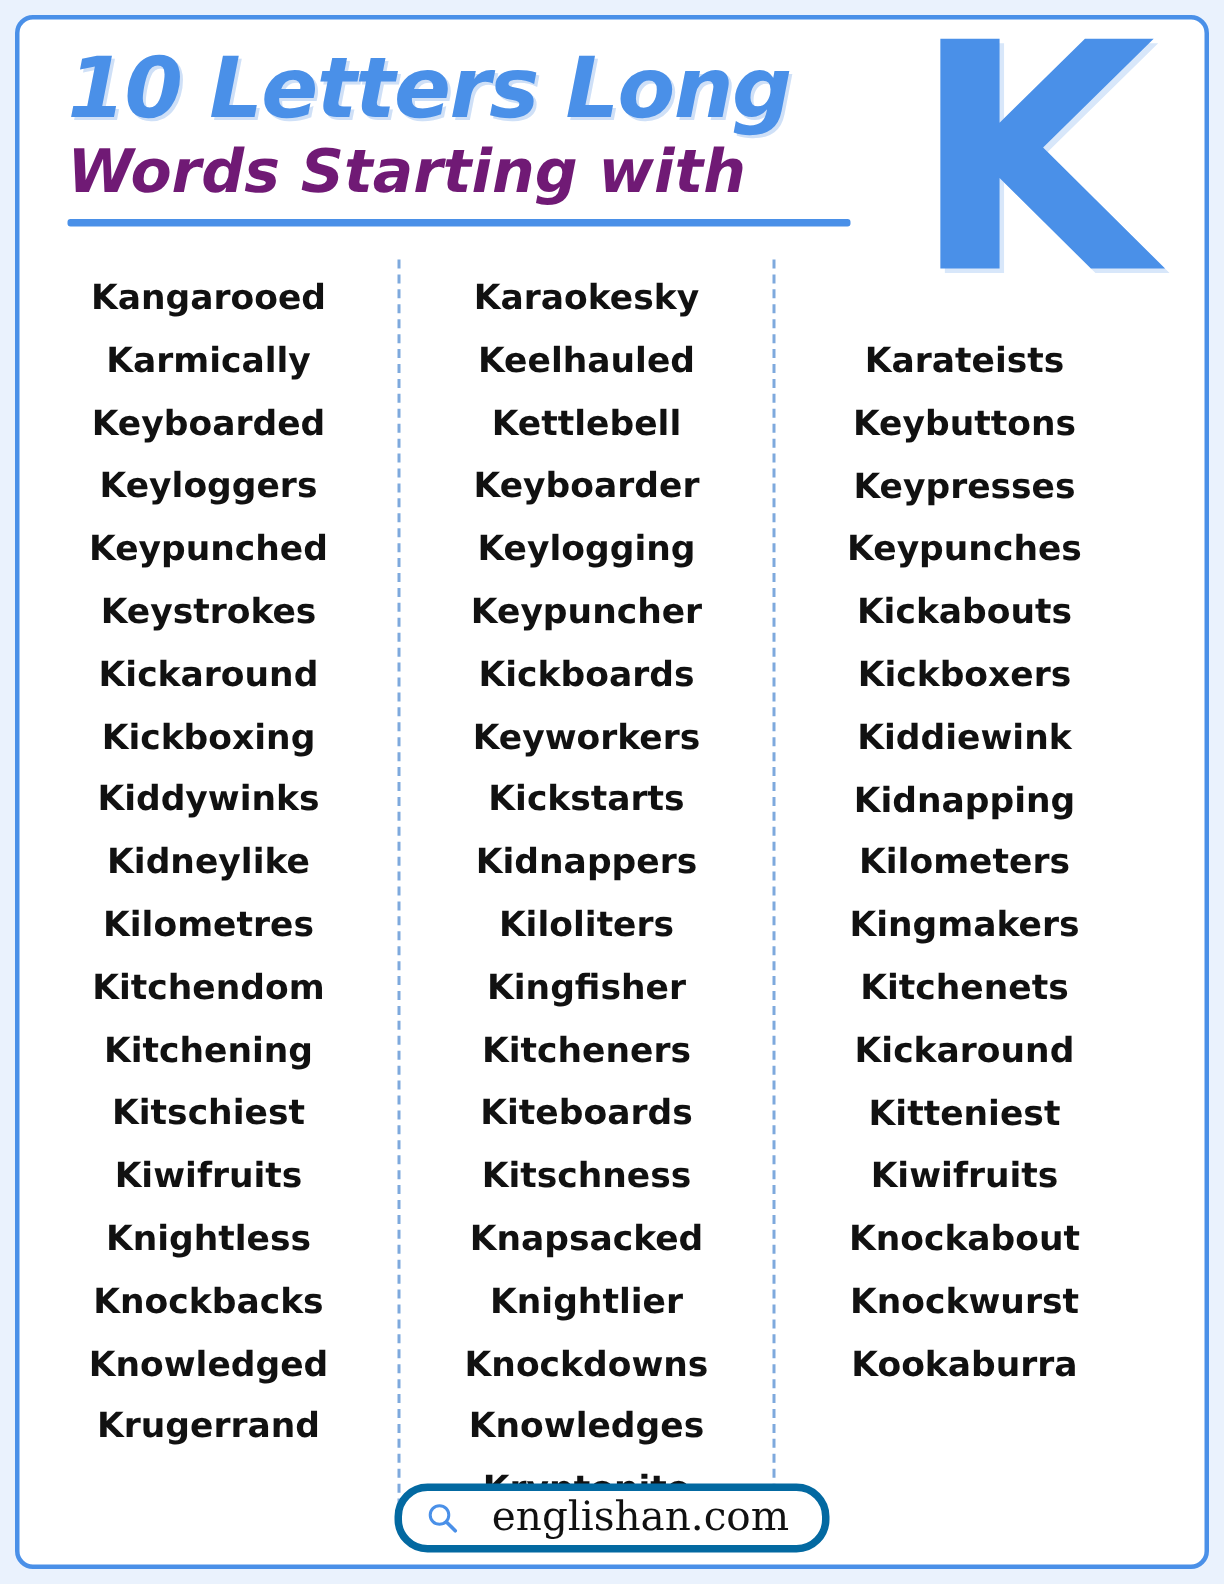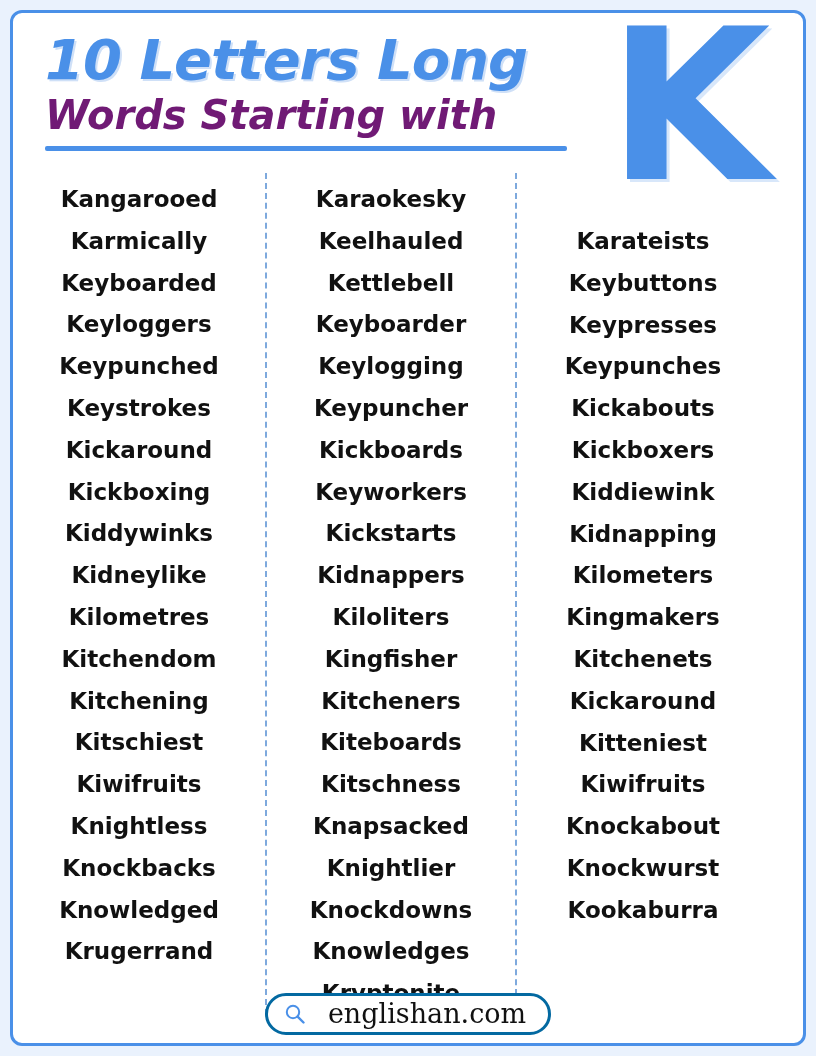--- a/index.html
+++ b/index.html
@@ -125,21 +125,21 @@
     left: 0;
     bottom: 8px;
     width: 790px;
     display: flex;
     justify-content: center;
   }
   .footer-pill {
     display: flex;
     align-items: center;
     gap: 22px;
-    border: 3px solid #0369a1;
+    border: 5px solid #0369a1;
     border-radius: 22px;
     padding: 4px 22px 5px 16px;
     background: #ffffff;
   }
   .search-icon {
     width: 22px;
     height: 22px;
     flex: 0 0 auto;
   }
   .footer-text {

